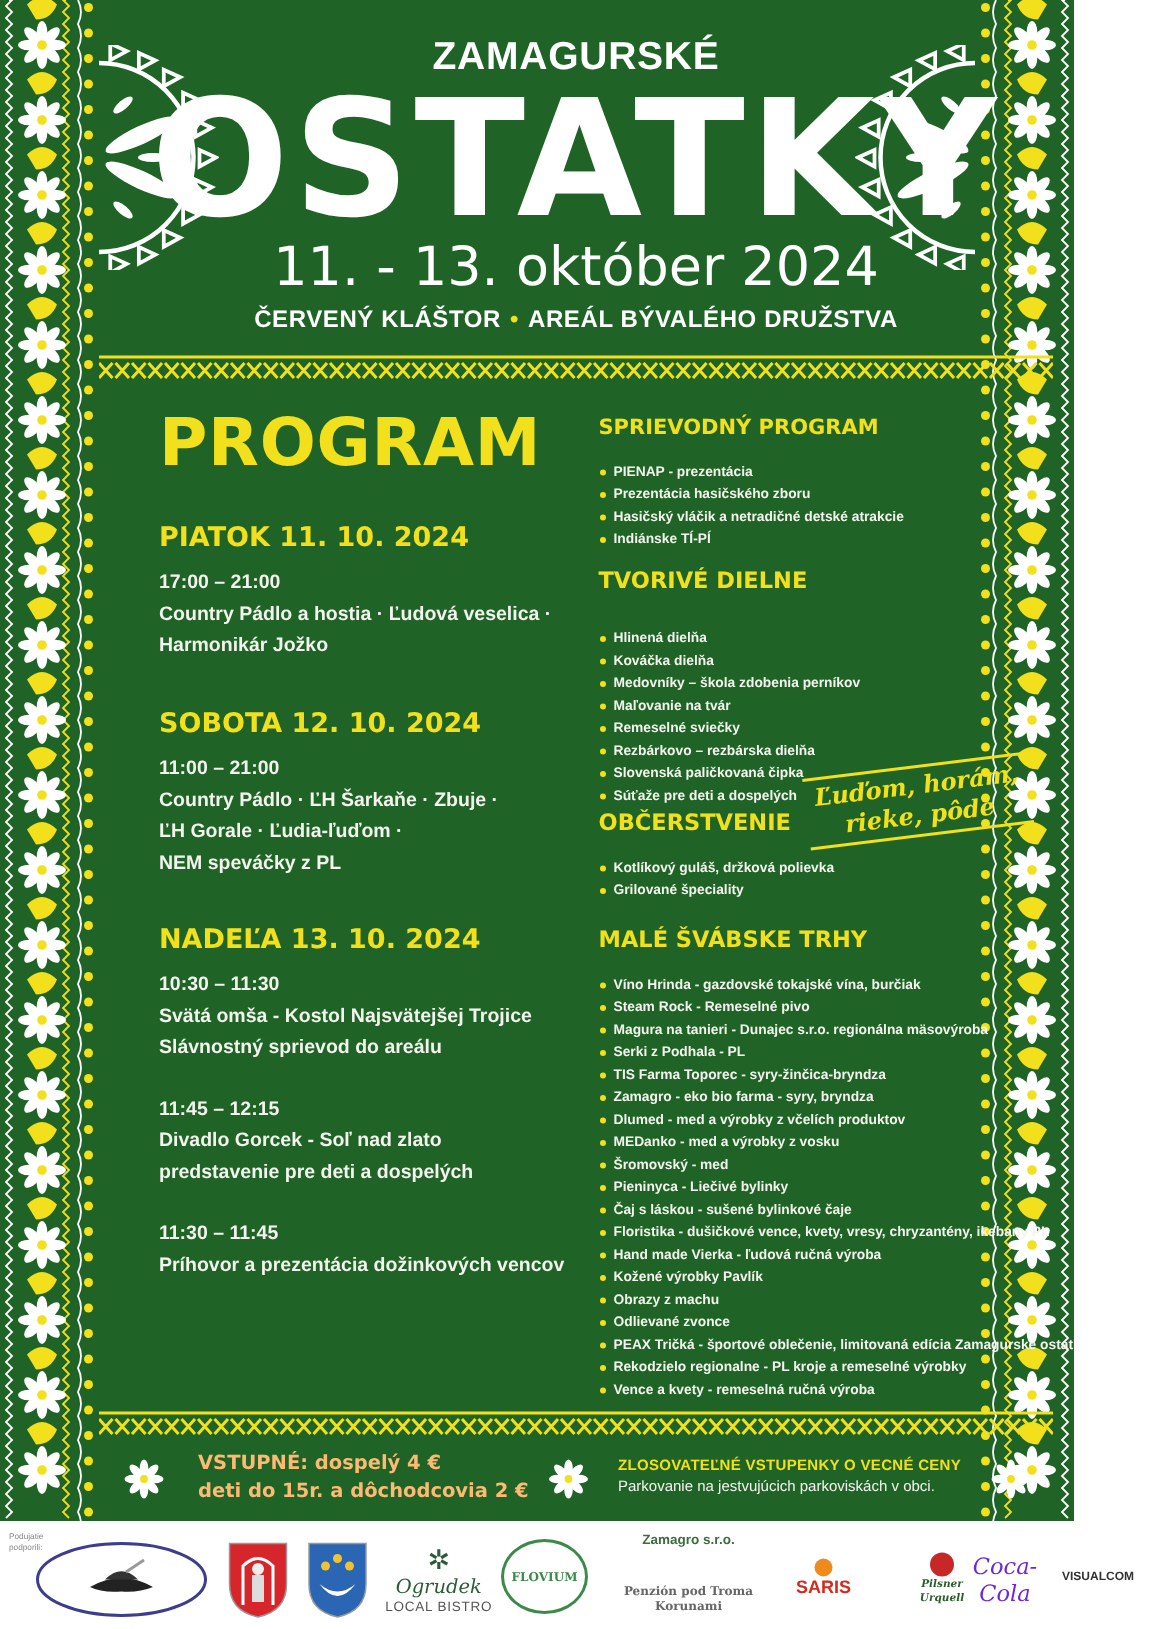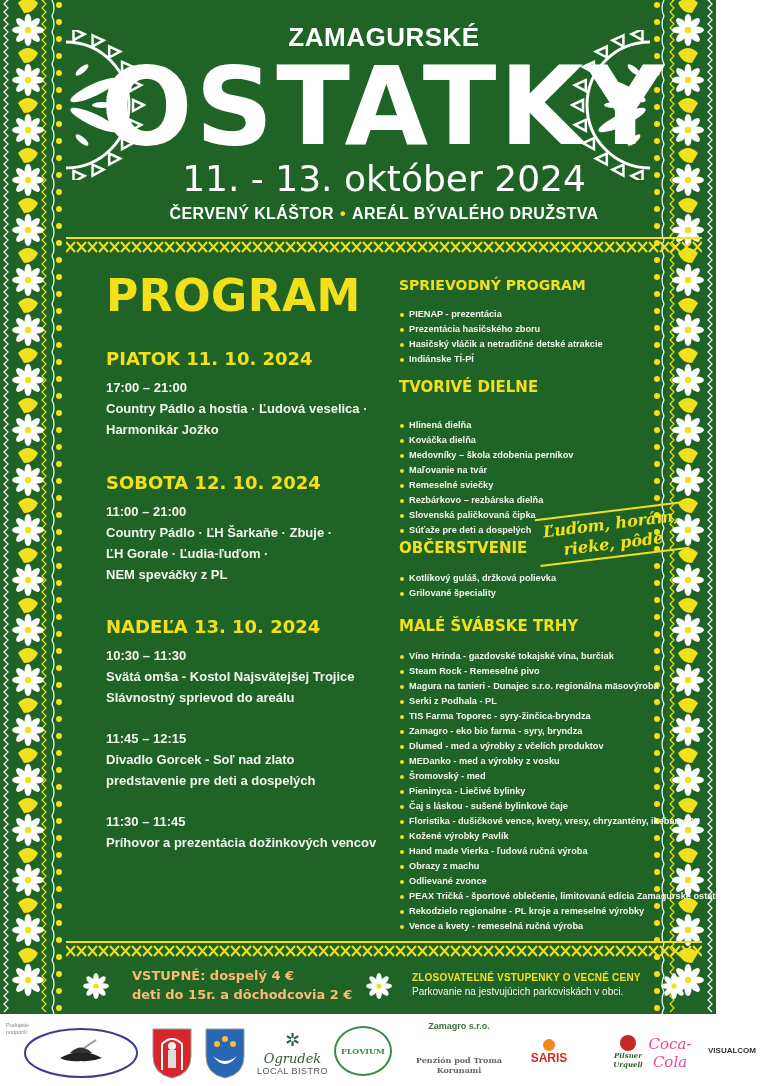--- a/index.html
+++ b/index.html
@@ -878,22 +878,22 @@
       <li>Magura na tanieri - Dunajec s.r.o. regionálna mäsovýroba</li>
       <li>Serki z Podhala - PL</li>
       <li>TIS Farma Toporec - syry-žinčica-bryndza</li>
       <li>Zamagro - eko bio farma - syry, bryndza</li>
       <li>Dlumed - med a výrobky z včelích produktov</li>
       <li>MEDanko - med a výrobky z vosku</li>
       <li>Šromovský - med</li>
       <li>Pieninyca - Liečivé bylinky</li>
       <li>Čaj s láskou - sušené bylinkové čaje</li>
       <li>Floristika - dušičkové vence, kvety, vresy, chryzantény, ikebany PL</li>
+      <li>Hand made Vierka - ľudová ručná výroba</li>
       <li>Kožené výrobky Pavlík</li>
-      <li>Hand made Vierka - ľudová ručná výroba</li>
       <li>Obrazy z machu</li>
       <li>Odlievané zvonce</li>
       <li>PEAX Tričká - športové oblečenie, limitovaná edícia Zamagurské ostatky</li>
       <li>Rekodzielo regionalne - PL kroje a remeselné výrobky</li>
       <li>Vence a kvety - remeselná ručná výroba</li>
     </ul>
   </div>
 
   <div class="slogan">
     <span class="rule"></span>
@@ -1069,19 +1069,19 @@
     <span style="display:block; width:12px; height:12px; border-radius:50%; background:#f08a1c;"></span>
     <span style="font-size:12px; font-weight:bold; color:#d52b1e;">SARIS</span>
   </div>
 
   <div class="logo" style="left:602px; top:16px; width:52px; height:44px; flex-direction:column;">
     <span style="display:block; width:16px; height:16px; border-radius:50%; background:#c62828;"></span>
     <span style="font-family:'DejaVu Serif',serif; font-style:italic; font-size:7px; font-weight:bold; color:#2b5e2b;">Pilsner Urquell</span>
   </div>
 
   <div class="logo" style="left:638px; top:24px; width:64px; height:30px;">
-    <span style="font-family:'DejaVu Serif',serif; font-style:italic; font-size:15px; color:#ec4899;">Coca-Cola</span>
+    <span style="font-family:'DejaVu Serif',serif; font-style:italic; font-size:15px; color:#6d28d9;">Coca-Cola</span>
   </div>
 
   <div class="logo" style="left:706px; top:26px; width:52px; height:20px;">
     <span style="font-size:8px; font-weight:bold; color:#333;">VISUALCOM</span>
   </div>
 </div>
 
 </body></html>

